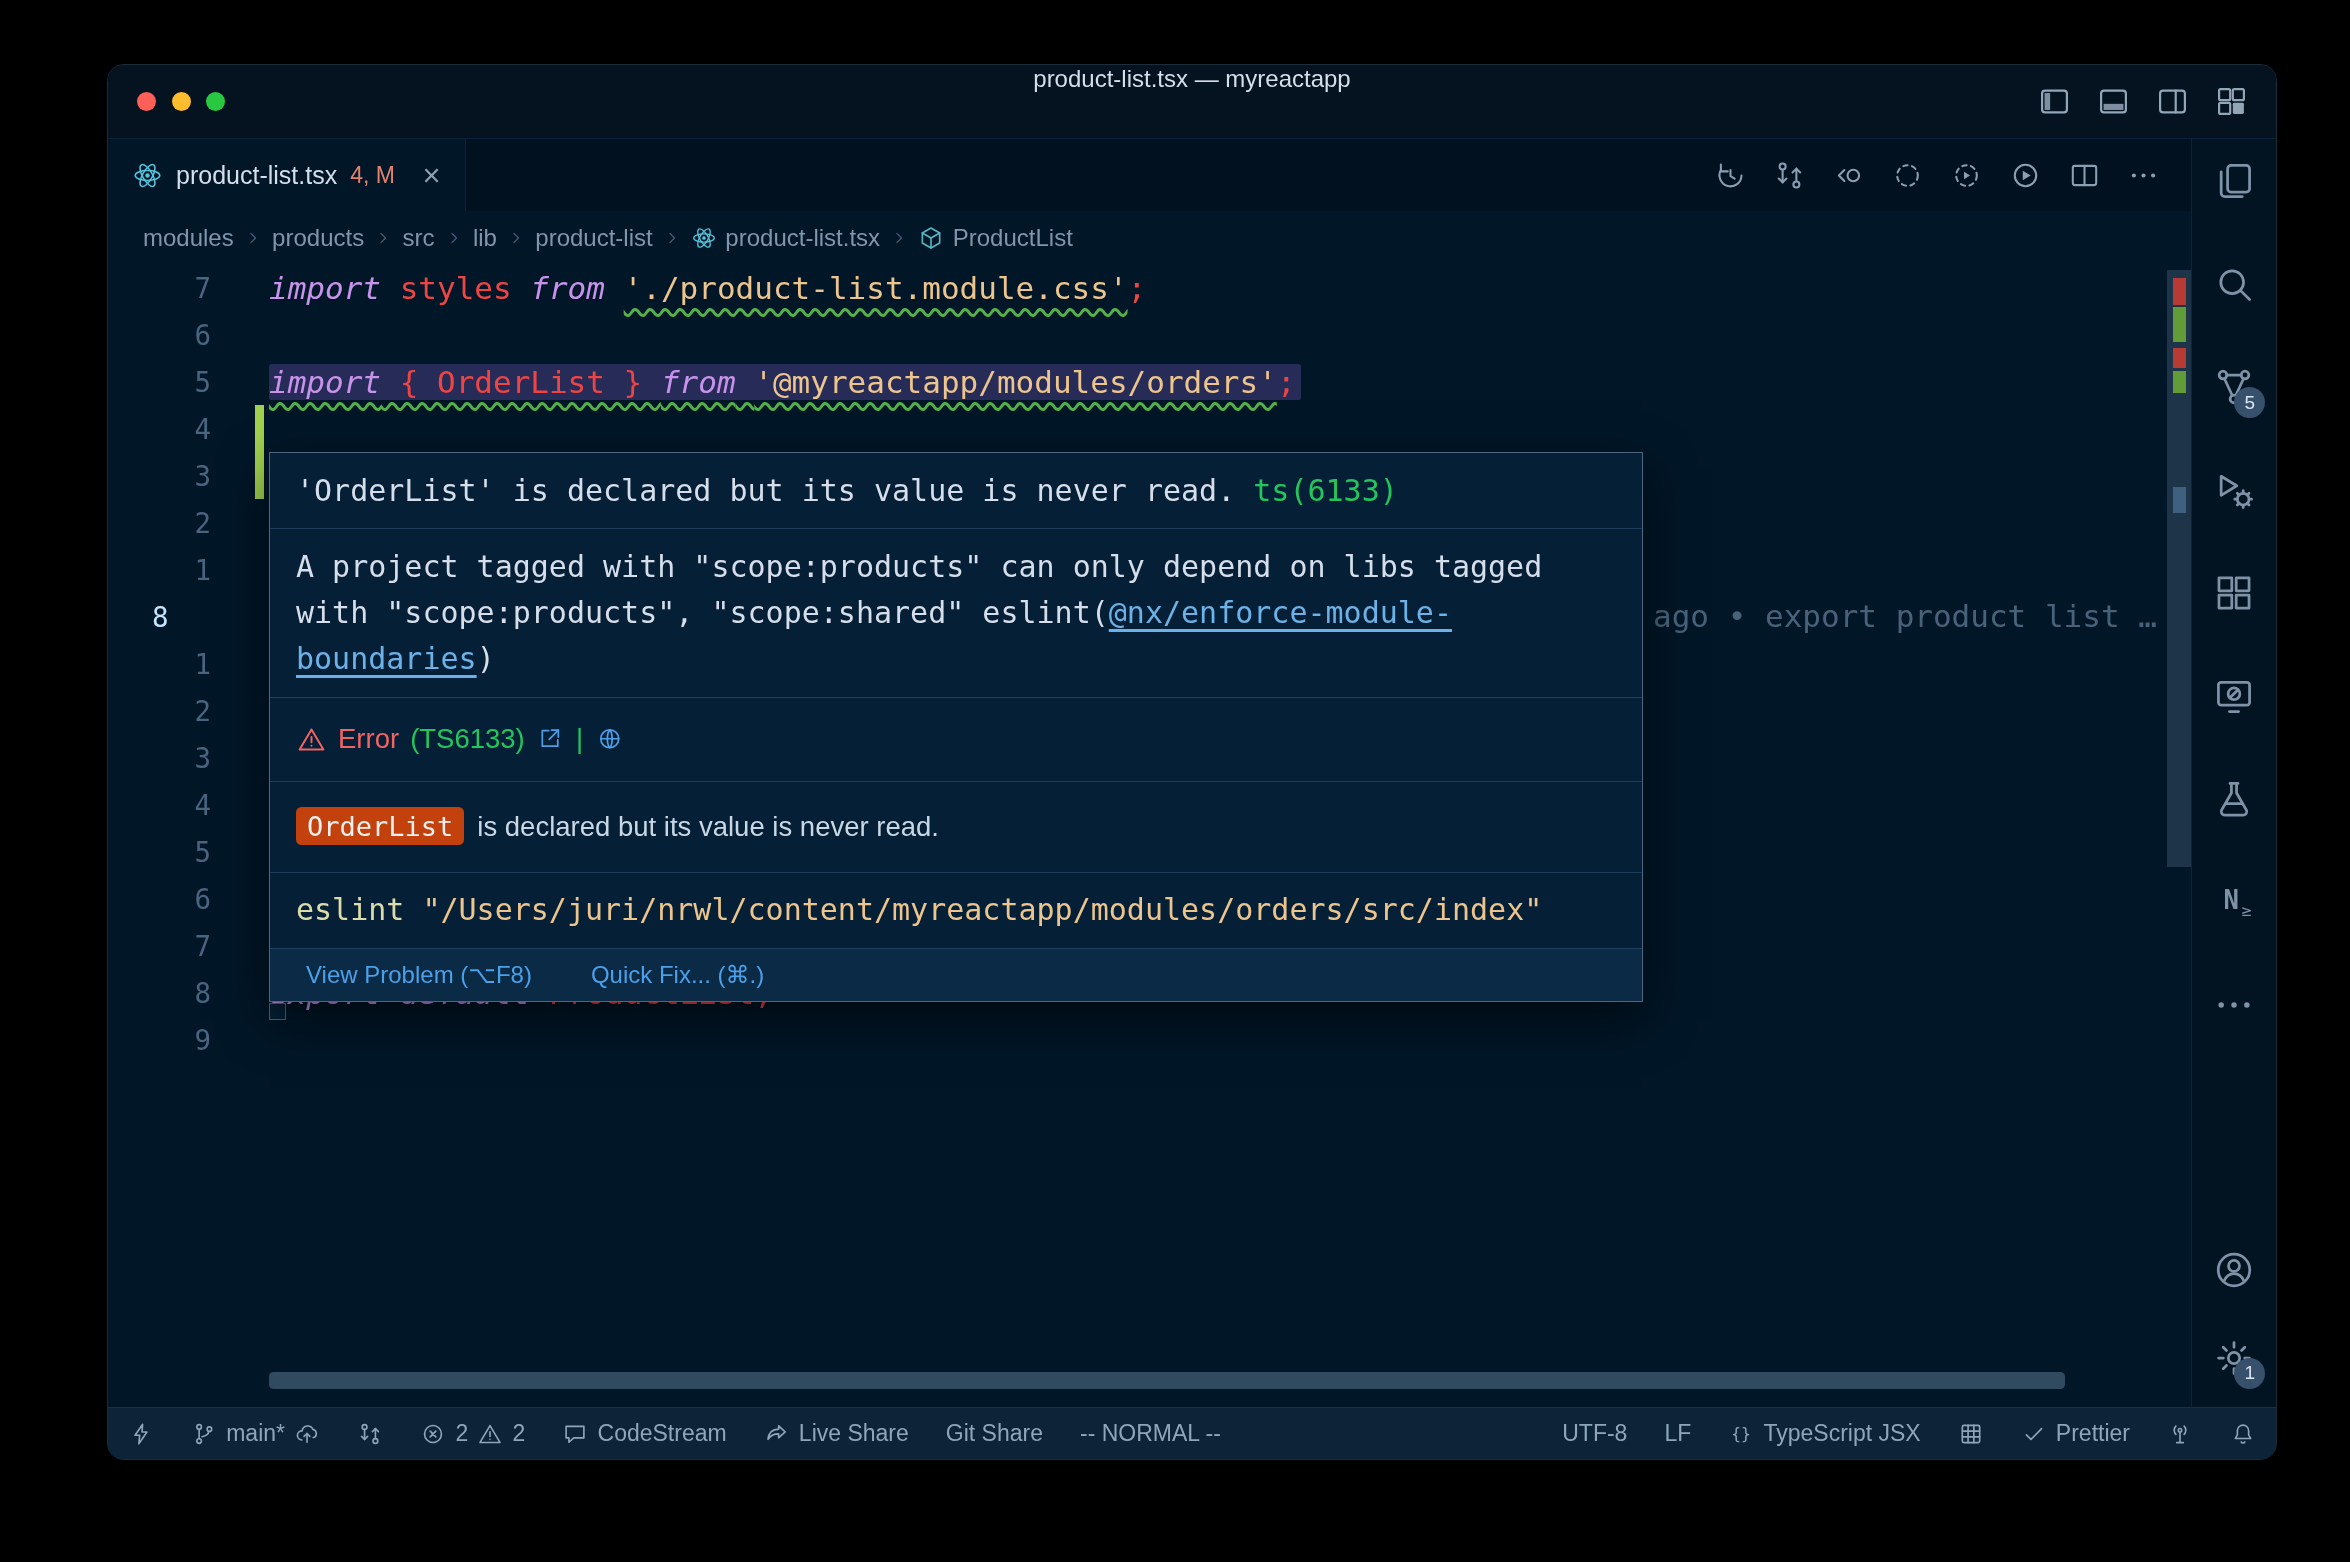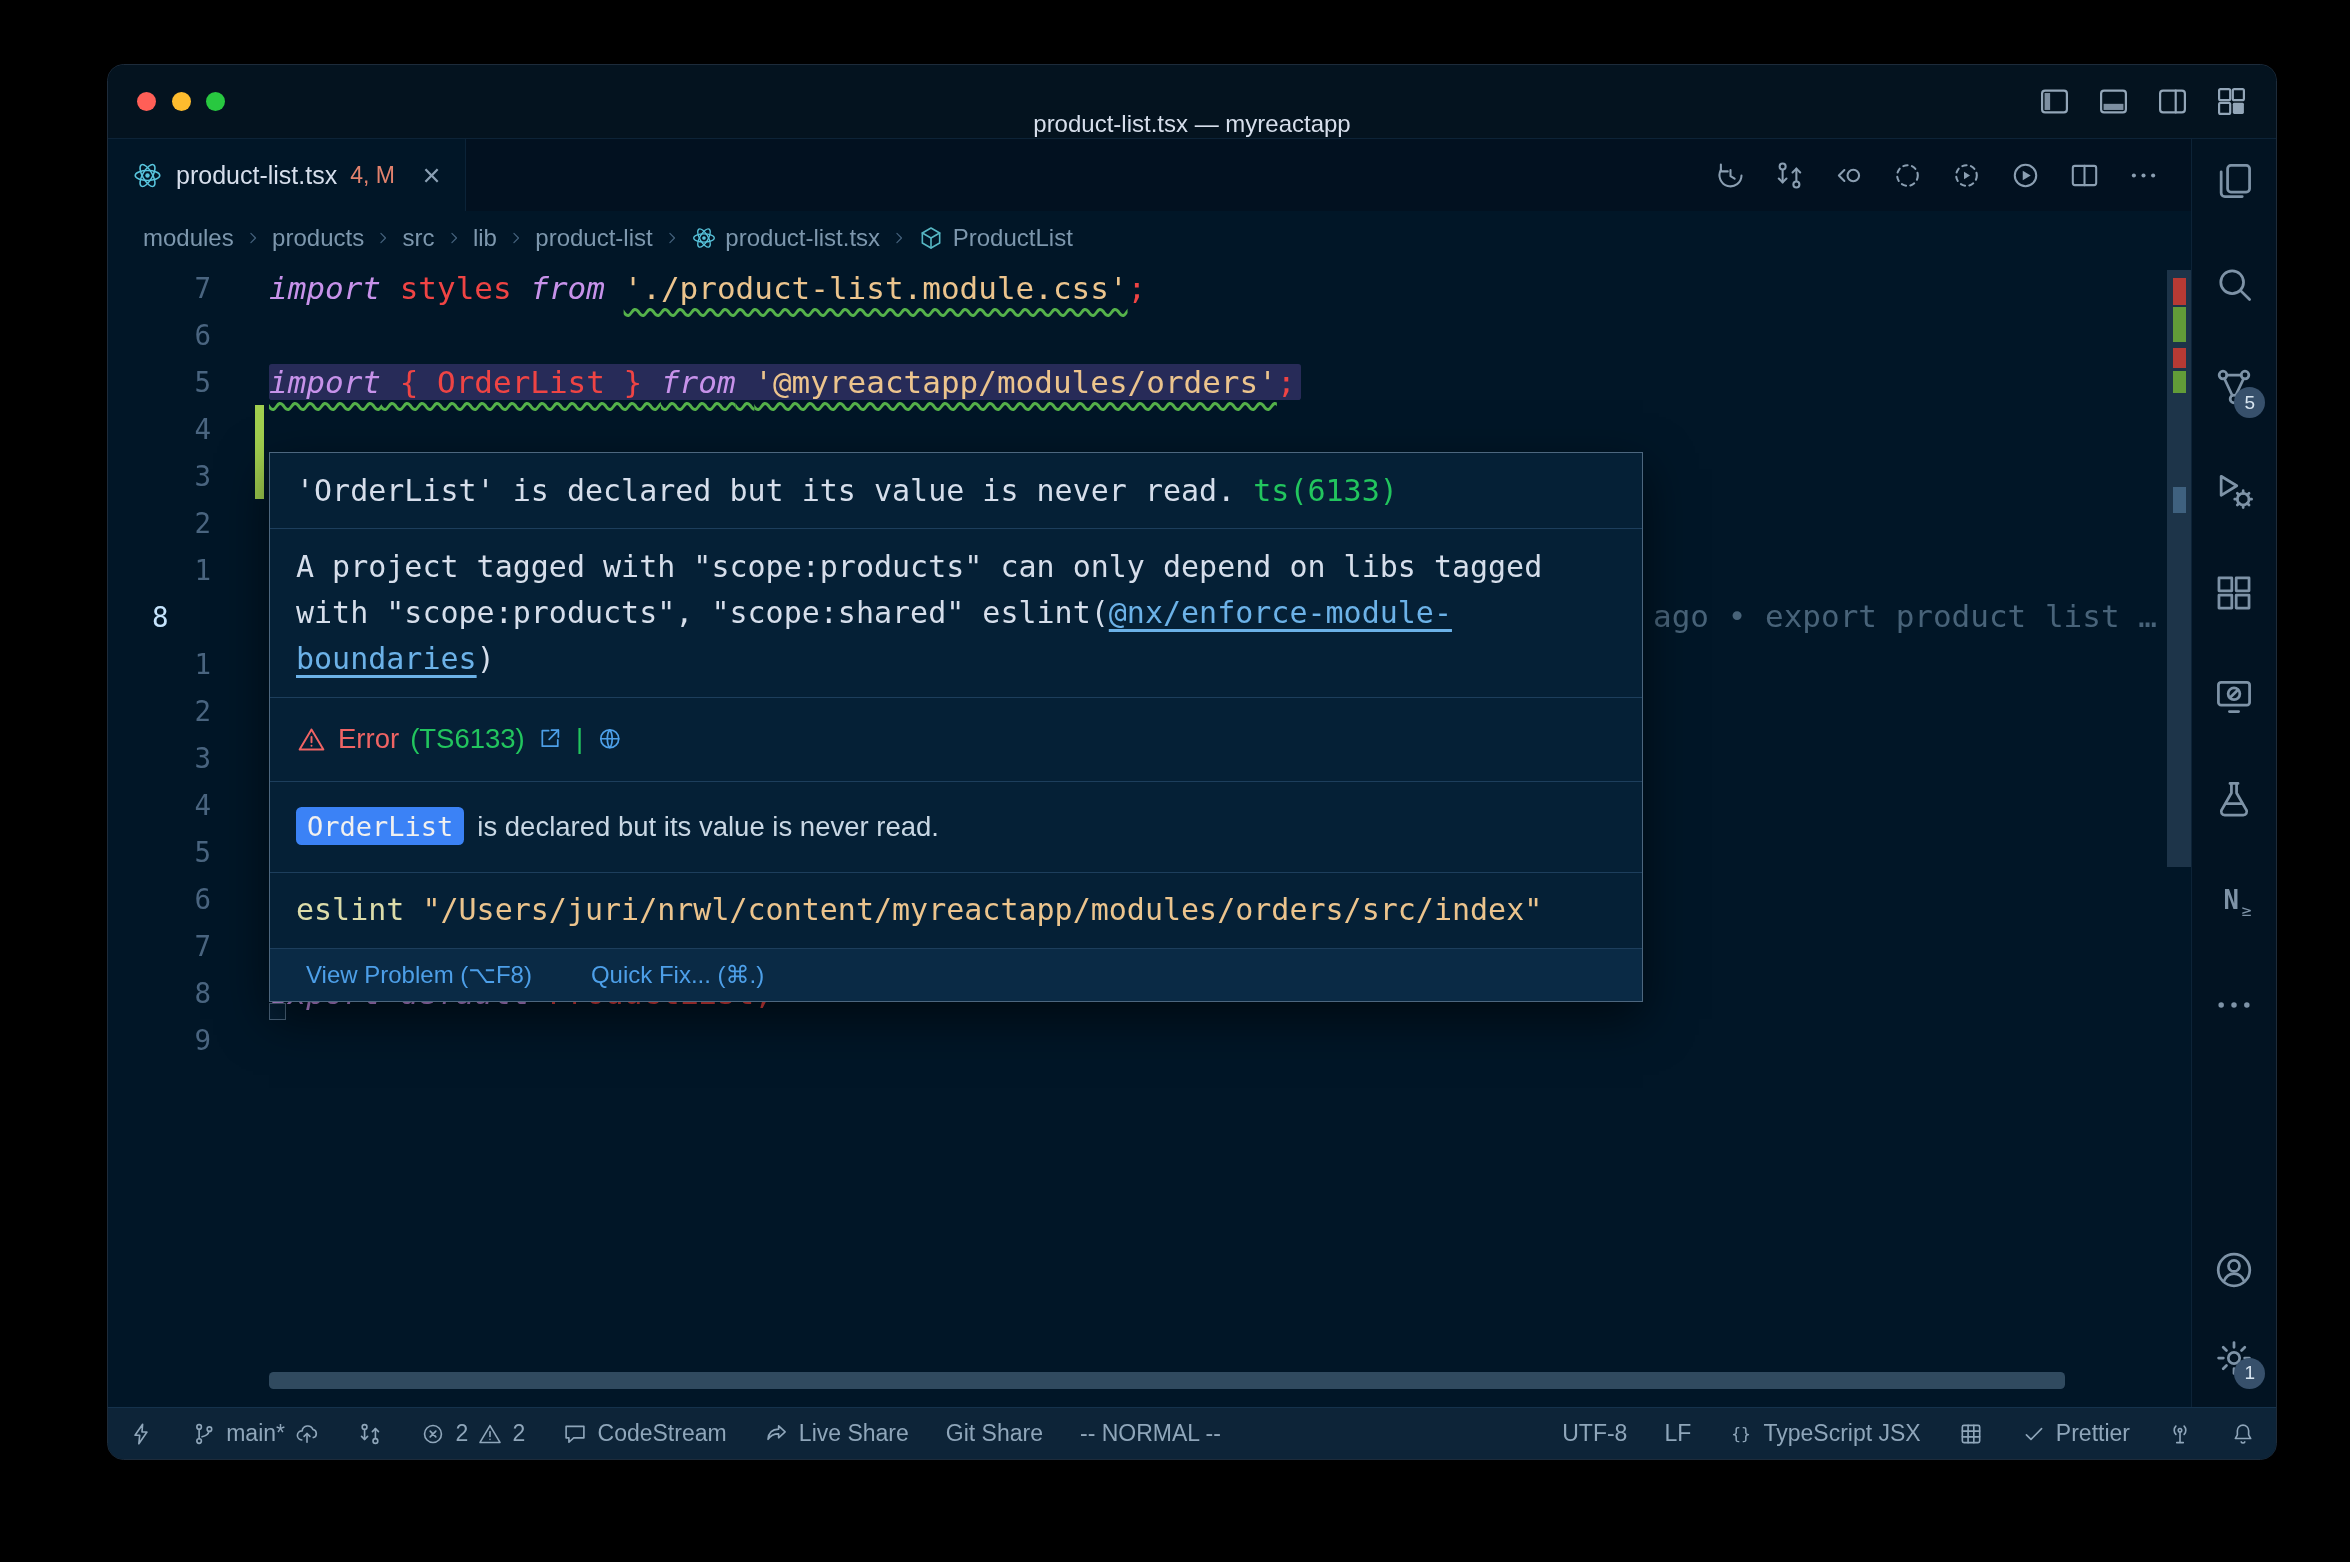--- a/index.html
+++ b/index.html
@@ -2,21 +2,21 @@
 <html style="font-size:14.7px"><head>
 <meta charset="utf-8">
 <style>
   html,body{margin:0;padding:0;background:#000;width:2351px;height:1563px;overflow:hidden;
     font-family:"Liberation Sans",sans-serif;}
   .window{position:absolute;left:107px;top:64px;width:2168px;height:1394px;background:#011627;
     border-radius:16.5px;overflow:hidden;display:flex;flex-direction:column;
     border:0.9px solid #1d2b3a;box-shadow:0 37px 101px rgba(0,0,0,.8);}
   .ic svg{width:100%;height:100%;display:block}
   
-  .titlebar{flex:0 0 73px;background:#04131f;position:relative;display:flex;align-items:flex-end;
+  .titlebar{flex:0 0 73px;background:#04131f;position:relative;display:flex;align-items:flex-start;
     justify-content:center;border-bottom:0.9px solid #0d2337;}
   .traffic{position:absolute;left:29px;top:0;height:100%;display:flex;align-items:center;gap:15.6px;}
   .light{width:19px;height:19px;border-radius:50%;}
   .light.red{background:#ff5f57}.light.yellow{background:#febc2e}.light.green{background:#28c840}
   .title{color:#d6deeb;font-size:24px;font-weight:500;}
   .tb-icons{position:absolute;right:27.5px;top:0;height:100%;display:flex;align-items:center;gap:24px;color:#93a6b8;}
   .tb-icons .ic{width:35px;height:35px}
   
   .main{flex:1;display:flex;min-height:0;}
   .left-col{flex:1;display:flex;flex-direction:column;min-width:0;}
@@ -71,21 +71,21 @@
   .sec{padding:14.7px 26px;border-bottom:0.9px solid #1d3e5c;line-height:46px;color:#d6deeb;}
   .dim{color:#22c55e}
   .link{color:#6cb2e8;text-decoration:underline;text-underline-offset:5.5px;cursor:pointer;}
   .errrow{display:flex;align-items:center;gap:11px;font-family:"Liberation Sans",sans-serif;
     font-size:27.5px;padding:18.4px 26px;}
   .errrow .warn-ic{width:31px;height:31px;color:#f06464}
   .errrow .err{color:#f06464}
   .errrow .link-ic{width:27.5px;height:27.5px;color:#4d9fe8}
   .errrow .pipe{margin:0 1.8px;}
   .detail{font-family:"Liberation Sans",sans-serif;font-size:27.5px;color:#c9d7e4;padding:22px 26px;}
-  .chip{background:#3b82f6;color:#f0f0f0;font-family:"DejaVu Sans Mono","Liberation Mono",monospace;
+  .chip{background:#c2410c;color:#f0f0f0;font-family:"DejaVu Sans Mono","Liberation Mono",monospace;
     font-size:27px;padding:3.7px 11px;border-radius:5.5px;margin-right:13px;}
   .module .kw2{color:#dcdcaa}
   .module .str2{color:#ecc48d}
   .pfooter{display:flex;gap:59px;padding:12px 36px;background:#0a2a45;font-family:"Liberation Sans",sans-serif;
     font-size:24px;color:#4d9fe8;}
   .pfooter a{cursor:pointer;}
   .grip{position:absolute;left:161px;width:14.7px;height:14.7px;border:1.8px solid #4d677f;background:#052036;z-index:9;}
   
   .activitybar{flex:0 0 84px;background:#021322;border-left:0.9px solid #0d2337;display:flex;
     flex-direction:column;align-items:center;padding:20px 0 27.5px;}

